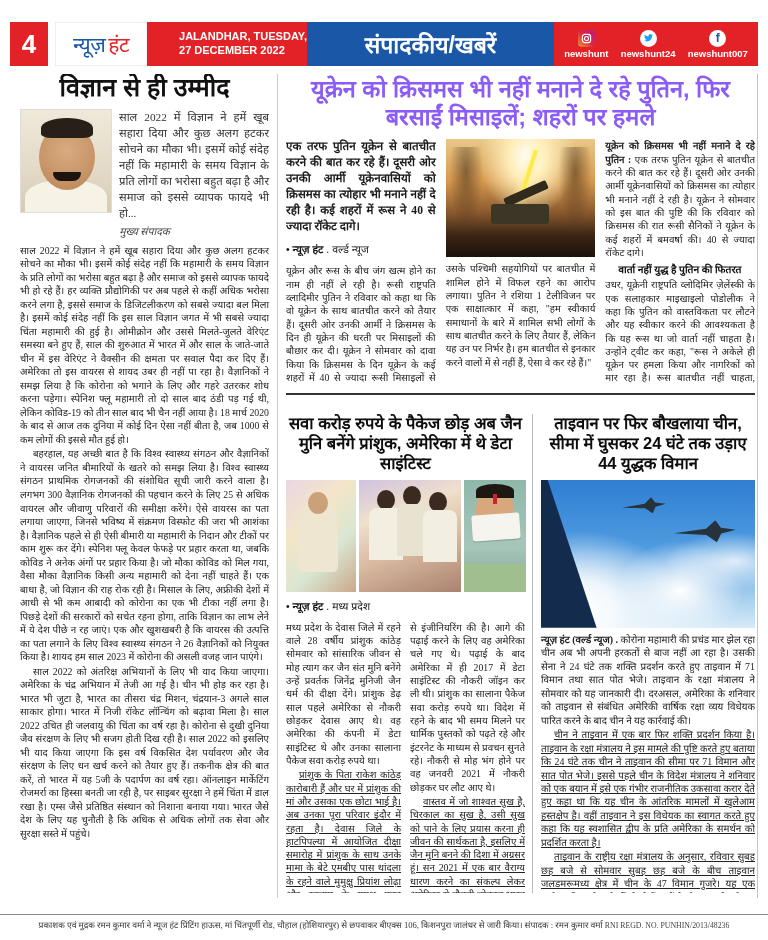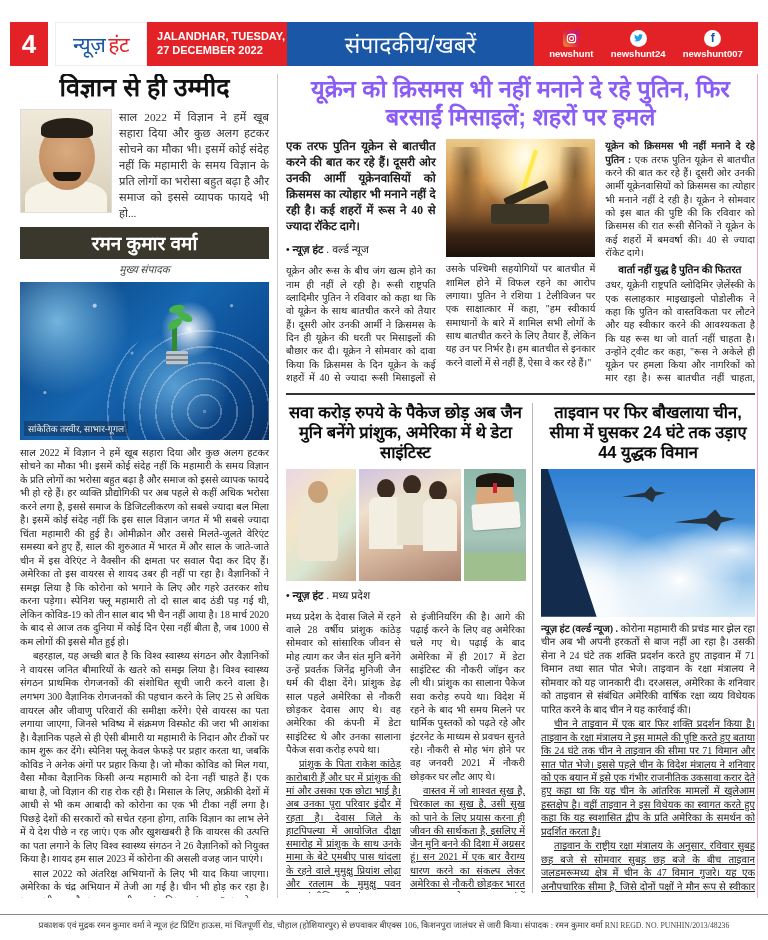--- a/index.html
+++ b/index.html
@@ -9,23 +9,23 @@
   .page { width:768px; height:940px; position:relative; background:#fff; }
 
   
   .header { position:absolute; top:22px; left:10px; right:10px; height:44px;
             display:flex; align-items:stretch; font-family:"Liberation Sans",sans-serif; }
   .hbox { display:flex; align-items:center; justify-content:center; }
   .pageno { width:38px; background:#e32227; color:#fff; font-size:26px; font-weight:bold; margin-right:7px; }
   .logo { width:92px; background:#fff; border:1px solid #eee; font-size:21px; font-weight:normal; letter-spacing:-.5px; }
   .logo .l1 { color:#1a57a6; margin-right:3px; }
   .logo .l2 { color:#e32227; }
-  .datebox { width:140px; background:#e32227; color:#fff; font-size:11px; font-weight:bold;
-             line-height:1.25; text-align:left; padding-left:8px; justify-content:center; }
-  .sectionbox { width:247px; background:#1a57a6; color:#fff; font-size:23px; font-weight:normal; }
+  .datebox { width:160px; background:#e32227; color:#fff; font-size:11px; font-weight:bold;
+             line-height:1.25; text-align:left; padding-left:8px; justify-content:flex-end; }
+  .sectionbox { width:247px; background:#1a57a6; color:#fff; font-size:23px; font-weight:bold; }
   .socialbox { flex:1; background:#e32227; color:#fff; display:flex; align-items:center;
                justify-content:space-evenly; gap:2px; }
   .social-item { display:flex; flex-direction:column; align-items:center; gap:1px; cursor:pointer; }
   .social-item .handle { font-size:9.5px; font-weight:bold; color:#fff; }
   .sicon { width:17px; height:17px; border-radius:50%; display:flex; align-items:center; justify-content:center; }
   .sicon.insta { border-radius:4px; background:linear-gradient(45deg,#f09433,#dc2743 50%,#bc1888); }
   .sicon.twitter { background:#fff; }
   .sicon.fb { background:#fff; color:#1a57a6; font-weight:bold; font-size:12px; }
   .sicon svg { display:block; }
 
@@ -94,21 +94,21 @@
       transform:rotate(18deg); box-shadow:0 0 6px 2px rgba(255,240,150,.8); }
   .war-gun { position:absolute; left:38%; top:42%; width:46px; height:9px; background:#2f2a1c;
       transform:rotate(-24deg); border-radius:2px; }
   .war-body { position:absolute; left:30%; top:55%; width:58px; height:20px; background:#3b3626; border-radius:3px; }
   .war-tree1,.war-tree2 { position:absolute; top:6%; width:34px; height:70%;
       background:radial-gradient(ellipse at 50% 30%, rgba(60,40,20,.55), rgba(60,40,20,0) 70%); }
   .war-tree1 { left:2%; } .war-tree2 { right:2%; }
   .subhead { font-size:10.3px; font-weight:bold; margin:3px 0 2px; text-indent:13px; color:#111; }
 
   
-  .bottom-row { display:flex; border-top:2px solid #333; margin-top:7px; padding-top:8px;
+  .bottom-row { display:flex; border-top:2px solid #333; margin-top:7px; padding-top:19px;
                 height:500px; overflow:hidden; }
   .story-muni { width:246px; flex:none; padding-right:7px; }
   .story-taiwan { flex:1; border-left:1px solid #bbb; padding-left:8px; min-width:0; }
   .story-head { font-family:"Liberation Sans",sans-serif; font-size:16.5px; font-weight:bold;
                 text-align:center; line-height:1.2; color:#0d0d0d; margin-bottom:6px; }
   .muni-photos { display:flex; gap:3px; height:112px; margin-bottom:5px; }
   .mp { position:relative; overflow:hidden; flex:none; }
   .mp1 { width:70px; background:linear-gradient(135deg,#e9d6e3 0%,#f4e6c8 35%,#d9e6d2 65%,#caa88a 100%); }
   .mp1 .fig { position:absolute; left:12px; top:22px; width:40px; height:70px; background:#efe6d2; border-radius:40% 40% 10% 10%; }
   .mp1 .head { position:absolute; left:22px; top:12px; width:20px; height:22px; background:#caa27a; border-radius:50%; }
@@ -195,32 +195,21 @@
       <div class="ed-head">विज्ञान से ही उम्मीद</div>
       <div class="ed-top">
         <div class="author-img">
           <div class="shoulders"></div>
             <div class="face"></div>
             <div class="hair"></div>
             <div class="mustache"></div>
         </div>
         <div class="ed-intro">साल 2022 में विज्ञान ने हमें खूब सहारा दिया और कुछ अलग हटकर सोचने का मौका भी। इसमें कोई संदेह नहीं कि महामारी के समय विज्ञान के प्रति लोगों का भरोसा बहुत बढ़ा है और समाज को इससे व्यापक फायदे भी हो...</div>
       </div>
-      <div class="author-bar">रमन कुमार वर्मा</div>
       <div class="author-title">मुख्य संपादक</div>
-      <div class="tech-img">
-        <div class="tech-rings"></div>
-        <div class="tech-dots"></div>
-        <div class="plant-stem"></div>
-        <div class="leaf" style="left:59%; top:24%; transform:rotate(-35deg);"></div>
-        <div class="leaf" style="left:63%; top:20%; transform:rotate(25deg);"></div>
-        <div class="leaf" style="left:60%; top:15%; transform:rotate(-10deg);"></div>
-        <div class="bulb-base"></div>
-        <div class="tech-caption">सांकेतिक तस्वीर, साभार-गूगल</div>
-      </div>
       <div class="ed-body">
         <p>साल 2022 में विज्ञान ने हमें खूब सहारा दिया और कुछ अलग हटकर सोचने का मौका भी। इसमें कोई संदेह नहीं कि महामारी के समय विज्ञान के प्रति लोगों का भरोसा बहुत बढ़ा है और समाज को इससे व्यापक फायदे भी हो रहे हैं। हर व्यक्ति प्रौद्योगिकी पर अब पहले से कहीं अधिक भरोसा करने लगा है, इससे समाज के डिजिटलीकरण को सबसे ज्यादा बल मिला है। इसमें कोई संदेह नहीं कि इस साल विज्ञान जगत में भी सबसे ज्यादा चिंता महामारी की हुई है। ओमीक्रोन और उससे मिलते-जुलते वेरिएंट समस्या बने हुए हैं, साल की शुरुआत में भारत में और साल के जाते-जाते चीन में इस वेरिएंट ने वैक्सीन की क्षमता पर सवाल पैदा कर दिए हैं। अमेरिका तो इस वायरस से शायद उबर ही नहीं पा रहा है। वैज्ञानिकों ने समझ लिया है कि कोरोना को भगाने के लिए और गहरे उतरकर शोध करना पड़ेगा। स्पेनिश फ्लू महामारी तो दो साल बाद ठंडी पड़ गई थी, लेकिन कोविड-19 को तीन साल बाद भी चैन नहीं आया है। 18 मार्च 2020 के बाद से आज तक दुनिया में कोई दिन ऐसा नहीं बीता है, जब 1000 से कम लोगों की इससे मौत हुई हो।</p>
         <p>बहरहाल, यह अच्छी बात है कि विश्व स्वास्थ्य संगठन और वैज्ञानिकों ने वायरस जनित बीमारियों के खतरे को समझ लिया है। विश्व स्वास्थ्य संगठन प्राथमिक रोगजनकों की संशोधित सूची जारी करने वाला है। लगभग 300 वैज्ञानिक रोगजनकों की पहचान करने के लिए 25 से अधिक वायरल और जीवाणु परिवारों की समीक्षा करेंगे। ऐसे वायरस का पता लगाया जाएगा, जिनसे भविष्य में संक्रमण विस्फोट की जरा भी आशंका है। वैज्ञानिक पहले से ही ऐसी बीमारी या महामारी के निदान और टीकों पर काम शुरू कर देंगे। स्पेनिश फ्लू केवल फेफड़े पर प्रहार करता था, जबकि कोविड ने अनेक अंगों पर प्रहार किया है। जो मौका कोविड को मिल गया, वैसा मौका वैज्ञानिक किसी अन्य महामारी को देना नहीं चाहते हैं। एक बाधा है, जो विज्ञान की राह रोक रही है। मिसाल के लिए, अफ्रीकी देशों में आधी से भी कम आबादी को कोरोना का एक भी टीका नहीं लगा है। पिछड़े देशों की सरकारों को सचेत रहना होगा, ताकि विज्ञान का लाभ लेने में ये देश पीछे न रह जाएं। एक और खुशखबरी है कि वायरस की उत्पत्ति का पता लगाने के लिए विश्व स्वास्थ्य संगठन ने 26 वैज्ञानिकों को नियुक्त किया है। शायद हम साल 2023 में कोरोना की असली वजह जान पाएंगे।</p>
         <p>साल 2022 को अंतरिक्ष अभियानों के लिए भी याद किया जाएगा। अमेरिका के चंद्र अभियान में तेजी आ गई है। चीन भी होड़ कर रहा है। भारत भी जुटा है, भारत का तीसरा चंद्र मिशन, चंद्रयान-3 अगले साल साकार होगा। भारत में निजी रॉकेट लॉन्चिंग को बढ़ावा मिला है। साल 2022 उचित ही जलवायु की चिंता का वर्ष रहा है। कोरोना से दुखी दुनिया जैव संरक्षण के लिए भी सजग होती दिख रही है। साल 2022 को इसलिए भी याद किया जाएगा कि इस वर्ष विकसित देश पर्यावरण और जैव संरक्षण के लिए धन खर्च करने को तैयार हुए हैं। तकनीक क्षेत्र की बात करें, तो भारत में यह 5जी के पदार्पण का वर्ष रहा। ऑनलाइन मार्केटिंग रोजमर्रा का हिस्सा बनती जा रही है, पर साइबर सुरक्षा ने हमें चिंता में डाल रखा है। एम्स जैसे प्रतिष्ठित संस्थान को निशाना बनाया गया। भारत जैसे देश के लिए यह चुनौती है कि अधिक से अधिक लोगों तक सेवा और सुरक्षा सस्ते में पहुंचे।</p>
       </div>
     </div>
 
     <div class="col-right">
 
       <div>

